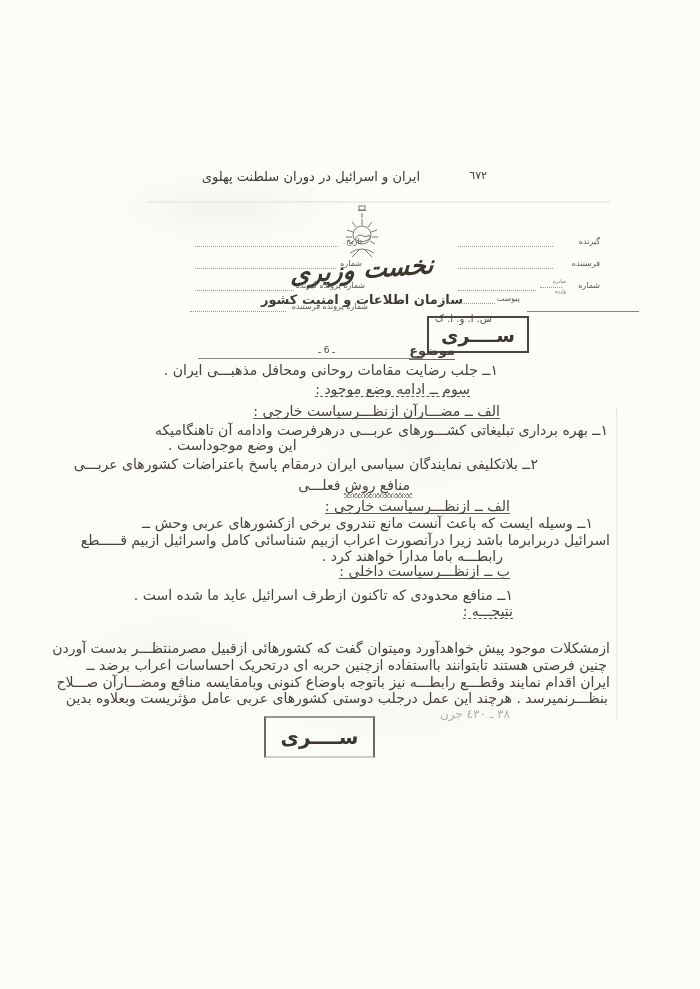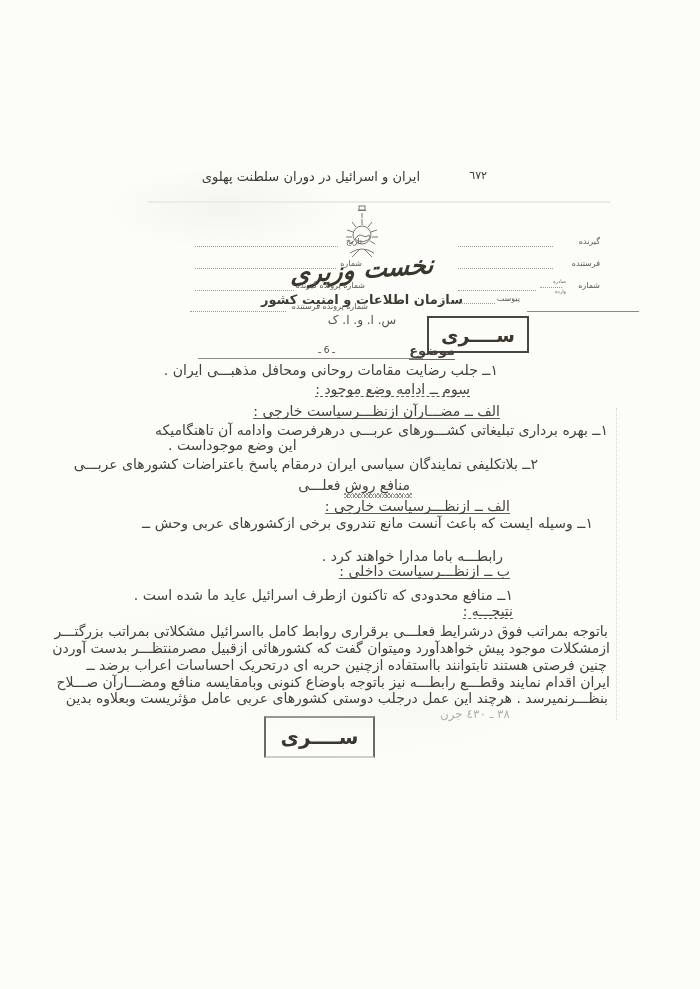--- a/index.html
+++ b/index.html
@@ -26,21 +26,21 @@
   .edge-band{height:2px;background:#ecebe5;}
   .fld{font-size:8px;color:#5c5850;}
   .fld-sub{font-size:5px;color:#6a665e;line-height:6px;text-align:center;}
   .dots{height:1px;border-bottom:1px dotted #a09b90;}
   .rule{height:1px;border-top:1px solid #8d897f;}
   .pm-title{
     width:220px;text-align:center;font-size:25px;font-weight:bold;font-style:italic;
     color:#3a372f;transform:rotate(-4deg) skewX(-6deg);letter-spacing:-1px;
   }
   .org-name{width:260px;text-align:center;font-size:13px;font-weight:bold;color:#3e3b33;letter-spacing:0.5px;}
-  .org-abbr{width:260px;text-align:center;font-size:12px;color:#56524a;}
+  .org-abbr{width:260px;font-size:10px;color:#56524a;}
   .stamp{
     display:flex;align-items:center;justify-content:center;
     border:2px solid #4a463e;color:#3b372f;
     font-size:19px;font-weight:bold;direction:rtl;margin-top:7px;
   }
   .stamp.bottom{
     border-color:rgba(74,70,62,0.8);
     border-bottom-color:rgba(74,70,62,0.25);
     border-top-color:rgba(74,70,62,0.55);
     font-size:20px;
@@ -133,25 +133,25 @@
   <div class="abs rtl bl" style="top:364px;right:202px">١ــ جلب رضایت مقامات روحانی ومحافل مذهبـــی ایران .</div>
   <div class="abs rtl bl ul2" style="top:383px;right:230px">سوم ــ ادامه وضع موجود :</div>
   <div class="abs rtl bl ul" style="top:405px;right:200px">الف ــ مضـــارآن ازنظـــرسیاست خارجی :</div>
   <div class="abs rtl bl" style="top:424px;right:92px">١ــ بهره برداری تبلیغاتی کشـــورهای عربـــی درهرفرصت وادامه آن تاهنگامیکه</div>
   <div class="abs rtl bl" style="top:439px;left:168px">این وضع موجوداست .</div>
   <div class="abs rtl bl" style="top:458px;right:162px">٢ــ بلاتکلیفی نمایندگان سیاسی ایران درمقام پاسخ باعتراضات کشورهای عربـــی</div>
   <div class="abs rtl bl" style="top:479px;right:290px">منافع روش فعلـــی</div>
   <div class="abs hatch" style="top:493px;left:344px;width:68px"></div>
   <div class="abs rtl bl ul" style="top:500px;right:190px">الف ــ ازنظـــرسیاست خارجی :</div>
   <div class="abs rtl bl" style="top:517px;right:107px">١ــ وسیله ایست که باعث آنست مانع تندروی برخی ازکشورهای عربی وحش ــ</div>
+  <div class="abs rtl bl" style="top:534px;right:90px">اسرائیل دربرابرما باشد زیرا درآنصورت اعراب ازبیم شناسائی کامل واسرائیل ازبیم قـــــطع</div>
   <div class="abs rtl bl" style="top:550px;right:197px">رابطـــه باما مدارا خواهند کرد .</div>
   <div class="abs rtl bl ul" style="top:565px;right:190px">ب ــ ازنظـــرسیاست داخلی :</div>
   <div class="abs rtl bl" style="top:589px;right:187px">١ــ منافع محدودی که تاکنون ازطرف اسرائیل عاید ما شده است .</div>
   <div class="abs rtl bl ul2" style="top:605px;right:187px">نتیجـــه :</div>
-  <div class="abs rtl bl" style="top:625px;right:92px">باتوجه بمراتب فوق درشرایط فعلـــی برقراری روابط کامل بااسرائیل مشکلاتی بمراتب بزرگتـــر</div>
   <div class="abs rtl bl" style="top:642px;right:90px">ازمشکلات موجود پیش خواهدآورد ومیتوان گفت که کشورهائی ازقبیل مصرمنتظـــر بدست آوردن</div>
   <div class="abs rtl bl" style="top:659px;right:93px">چنین فرصتی هستند تابتوانند بااستفاده ازچنین حربه ای درتحریک احساسات اعراب برضد ــ</div>
   <div class="abs rtl bl" style="top:676px;right:90px">ایران اقدام نمایند وقطـــع رابطـــه نیز باتوجه باوضاع کنونی وبامقایسه منافع ومضـــارآن صـــلاح</div>
   <div class="abs rtl bl" style="top:692px;right:92px">بنظـــرنمیرسد . هرچند این عمل درجلب دوستی کشورهای عربی عامل مؤثریست وبعلاوه بدین</div>
 
   <div class="abs rtl footnote" style="top:707px;right:190px">٣٨ ـ ٤٣٠ جرن</div>
 
   <div class="abs stamp bottom" style="top:709px;left:264px;width:107px;height:38px">ســــری</div>
 
   <div class="abs vmargin" style="top:408px;left:616px;height:312px"></div>

